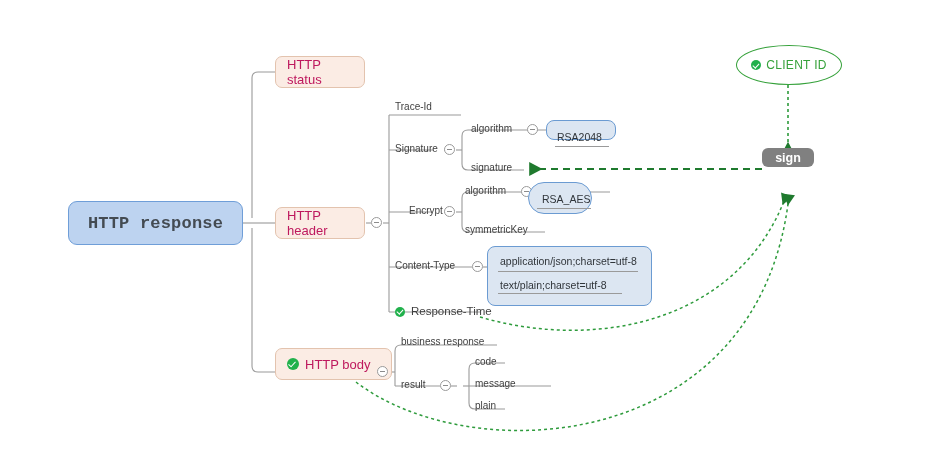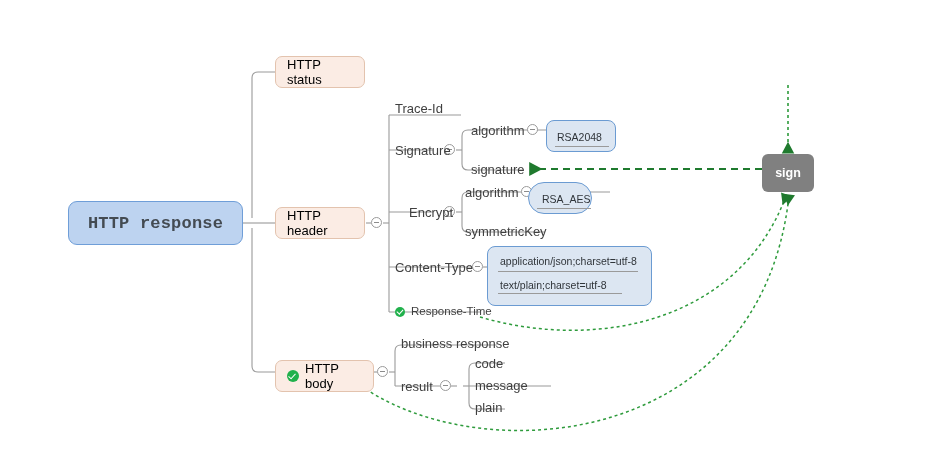--- a/index.html
+++ b/index.html
@@ -24,28 +24,28 @@
     justify-content:center;
     font-size:17px;font-weight:bold;color:#444b52;
     letter-spacing:.2px;
     font-family:Liberation Mono, monospace;
   }
   
   .peach{
     background:#fbece4;
     border:1.2px solid #e3c3ae;
     border-radius:7px;
-    font-size:13px;color:#000000;
+    font-size:13px;color:#be185d;
     padding:0 11px;
     justify-content:flex-start;
   }
   
   .leaf{
     position:absolute;
-    font-size:13px;
+    font-size:10px;
     color:#3f3f3f;
     white-space:nowrap;
     line-height:1;
   }
 
   
   .vbox{
     position:absolute;
     background:#dce6f2;
     border:1.3px solid #6b9bd2;
@@ -207,21 +207,21 @@
   </div>
 
   <div class="node peach" style="left:275px;top:56px;width:90px;height:32px;">
     <span>HTTP status</span>
   </div>
 
   <div class="node peach" style="left:275px;top:207px;width:90px;height:32px;">
     <span>HTTP header</span>
   </div>
 
-  <div class="node peach" style="left:275px;top:360px;width:99px;height:32px;gap:6px;">
+  <div class="node peach" style="left:275px;top:348px;width:117px;height:32px;gap:6px;">
     <span class="check"></span>
     <span>HTTP body</span>
   </div>
 
   <div class="toggle" style="left:371px;top:217px;"></div>
   <div class="toggle" style="left:377px;top:366px;"></div>
   <div class="toggle" style="left:444px;top:144px;"></div>
   <div class="toggle" style="left:444px;top:206px;"></div>
   <div class="toggle" style="left:527px;top:124px;"></div>
   <div class="toggle" style="left:521px;top:186px;"></div>
@@ -237,21 +237,21 @@
   <div class="leaf" style="left:395px;top:261px;">Content-Type</div>
 
   <div class="badge-wrap" style="left:395px;top:306px;gap:6px;">
     <span class="check sm"></span>
     <span>Response-Time</span>
   </div>
 
   <div class="leaf" style="left:471px;top:124px;">algorithm</div>
   <div class="leaf" style="left:471px;top:163px;">signature</div>
 
-  <div class="vbox" style="left:546px;top:120px;width:70px;height:32px;">
+  <div class="vbox" style="left:546px;top:120px;width:70px;height:20px;">
     <div class="vrow" style="left:10px;top:11px;">RSA2048</div>
     <div style="position:absolute;left:8px;top:25px;width:54px;height:1px;background:#9a9a9a;"></div>
   </div>
 
   <div class="leaf" style="left:465px;top:186px;">algorithm</div>
   <div class="leaf" style="left:465px;top:225px;">symmetricKey</div>
 
   <div class="vbox" style="left:528px;top:182px;width:64px;height:32px;border-radius:16px;">
     <div class="vrow" style="left:13px;top:11px;">RSA_AES</div>
     <div style="position:absolute;left:8px;top:25px;width:54px;height:1px;background:#9a9a9a;"></div>
@@ -264,18 +264,22 @@
     <div style="position:absolute;left:10px;top:46px;width:124px;height:1px;background:#9a9a9a;"></div>
   </div>
 
   <div class="leaf" style="left:401px;top:337px;">business response</div>
   <div class="leaf" style="left:401px;top:380px;">result</div>
 
   <div class="leaf" style="left:475px;top:357px;">code</div>
   <div class="leaf" style="left:475px;top:379px;">message</div>
   <div class="leaf" style="left:475px;top:401px;">plain</div>
 
-
-  <div class="signbox" style="left:762px;top:154px;width:52px;height:38px;">
+  <div class="clientid" style="left:736px;top:45px;width:104px;height:38px;gap:5px;">
+    <span class="check sm"></span>
+    <span>CLIENT ID</span>
+  </div>
+
+  <div class="signbox" style="left:762px;top:148px;width:52px;height:19px;">
     <span>sign</span>
   </div>
 
 </div>
 
 </body></html>

